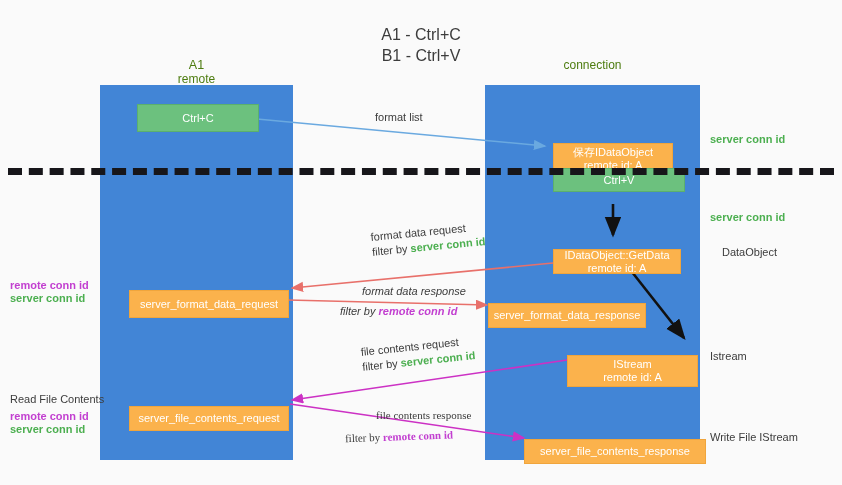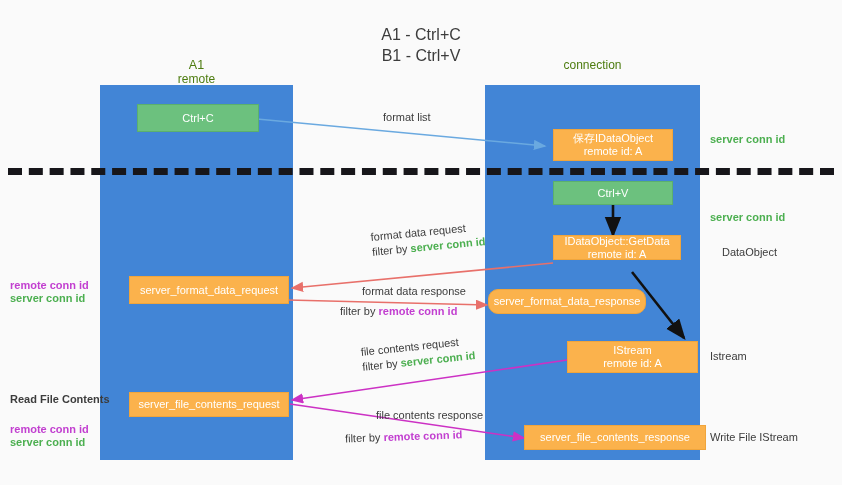--- a/index.html
+++ b/index.html
@@ -29,21 +29,21 @@
   #head-a1{left:100px;top:58px;width:193px;}
   #head-b1{left:485px;top:58px;width:215px;}
 
   
   .node{
     position:absolute;box-sizing:border-box;
     display:flex;flex-direction:column;align-items:center;justify-content:center;
     color:#ffffff;font-size:11px;line-height:13px;text-align:center;
   }
   .node.green{background:#6cc17e;border:1px solid #5bb06d;}
-  .node.orange{background:#fbb councils;}
+  .node.orange{background:#fbb councils;margin-top:14px;}
   .node.orange{background:#fbb24c;border:1px solid #f0a53c;}
 
   
   #dashline{
     position:absolute;left:8px;top:168px;width:826px;height:0;
     border-top:7px dashed #17161a;
   }
 
   
   .ann{position:absolute;font-size:11px;line-height:13px;}
@@ -113,76 +113,76 @@
 
   <div class="node green" style="left:137px;top:104px;width:122px;height:28px;">
     <div>Ctrl+C</div>
   </div>
 
   <div class="node orange" style="left:553px;top:129px;width:120px;height:32px;">
     <div>保存IDataObject</div>
     <div>remote id: A</div>
   </div>
 
-  <div class="node green" style="left:553px;top:181px;width:120px;height:24px;">
+  <div class="node green" style="left:553px;top:168px;width:132px;height:24px;">
     <div>Ctrl+V</div>
   </div>
 
   <div class="node orange" style="left:553px;top:235px;width:128px;height:25px;">
     <div>IDataObject::GetData</div>
     <div>remote id: A</div>
   </div>
 
   <div class="node orange" style="left:129px;top:276px;width:160px;height:28px;">
     <div>server_format_data_request</div>
   </div>
 
-  <div class="node orange" style="left:488px;top:289px;width:158px;height:25px;border-radius:10px;">
+  <div class="node orange" style="left:488px;top:289px;width:158px;height:25px;">
     <div>server_format_data_response</div>
   </div>
 
   <div class="node orange" style="left:567px;top:341px;width:131px;height:32px;">
     <div>IStream</div>
     <div>remote id: A</div>
   </div>
 
   <div class="node orange" style="left:129px;top:392px;width:160px;height:25px;">
     <div>server_file_contents_request</div>
   </div>
 
   <div class="node orange" style="left:524px;top:425px;width:182px;height:25px;">
     <div>server_file_contents_response</div>
   </div>
 
   <div id="dashline"></div>
 
-  <div class="edge-label" style="left:375px;top:110px;margin-left:8px;">format list</div>
+  <div class="edge-label" style="left:375px;top:110px;">format list</div>
 
   <div class="edge-label rot-neg" style="left:370px;top:230px;transform:rotate(-5.5deg);">
     <div>format data request</div>
     <div>
       <span>filter by </span><span class="g">server conn id</span>
     </div>
   </div>
 
-  <div class="edge-label" style="left:362px;top:284px;">
+  <div class="edge-label" style="left:362px;top:284px;font-style:italic;">
     <div>format data response</div>
     <div style="margin-top:5px;margin-left:-22px;">
       <span>filter by </span><span class="p">remote conn id</span>
     </div>
   </div>
 
   <div class="edge-label rot-neg" style="left:360px;top:345px;transform:rotate(-6deg);">
     <div>file contents request</div>
     <div>
       <span>filter by </span><span class="g">server conn id</span>
     </div>
   </div>
 
-  <div class="edge-label" style="left:376px;top:408px;">
+  <div class="edge-label" style="left:376px;top:408px;font-family:Liberation Serif, serif;">
     <div>file contents response</div>
     <div style="margin-top:6px;margin-left:-31px;transform:rotate(-2deg);">
       <span>filter by </span><span class="p">remote conn id</span>
     </div>
   </div>
 
   <div class="ann" style="left:710px;top:133px;">
     <span class="green-t">server conn id</span>
   </div>
 
@@ -201,18 +201,18 @@
   <div class="ann" style="left:710px;top:431px;">
     <span class="plain">Write File IStream</span>
   </div>
 
   <div class="ann" style="left:10px;top:279px;">
     <div class="purple-t">remote conn id</div>
     <div class="green-t">server conn id</div>
   </div>
 
   <div class="ann" style="left:10px;top:393px;">
-    <div class="plain" style="margin-bottom:17px;font-weight:bold;">Read File Contents</div>
+    <div class="plain" style="margin-bottom:4px;">Read File Contents</div>
     <div class="purple-t">remote conn id</div>
     <div class="green-t">server conn id</div>
   </div>
 
 </div>
 
 </body></html>

